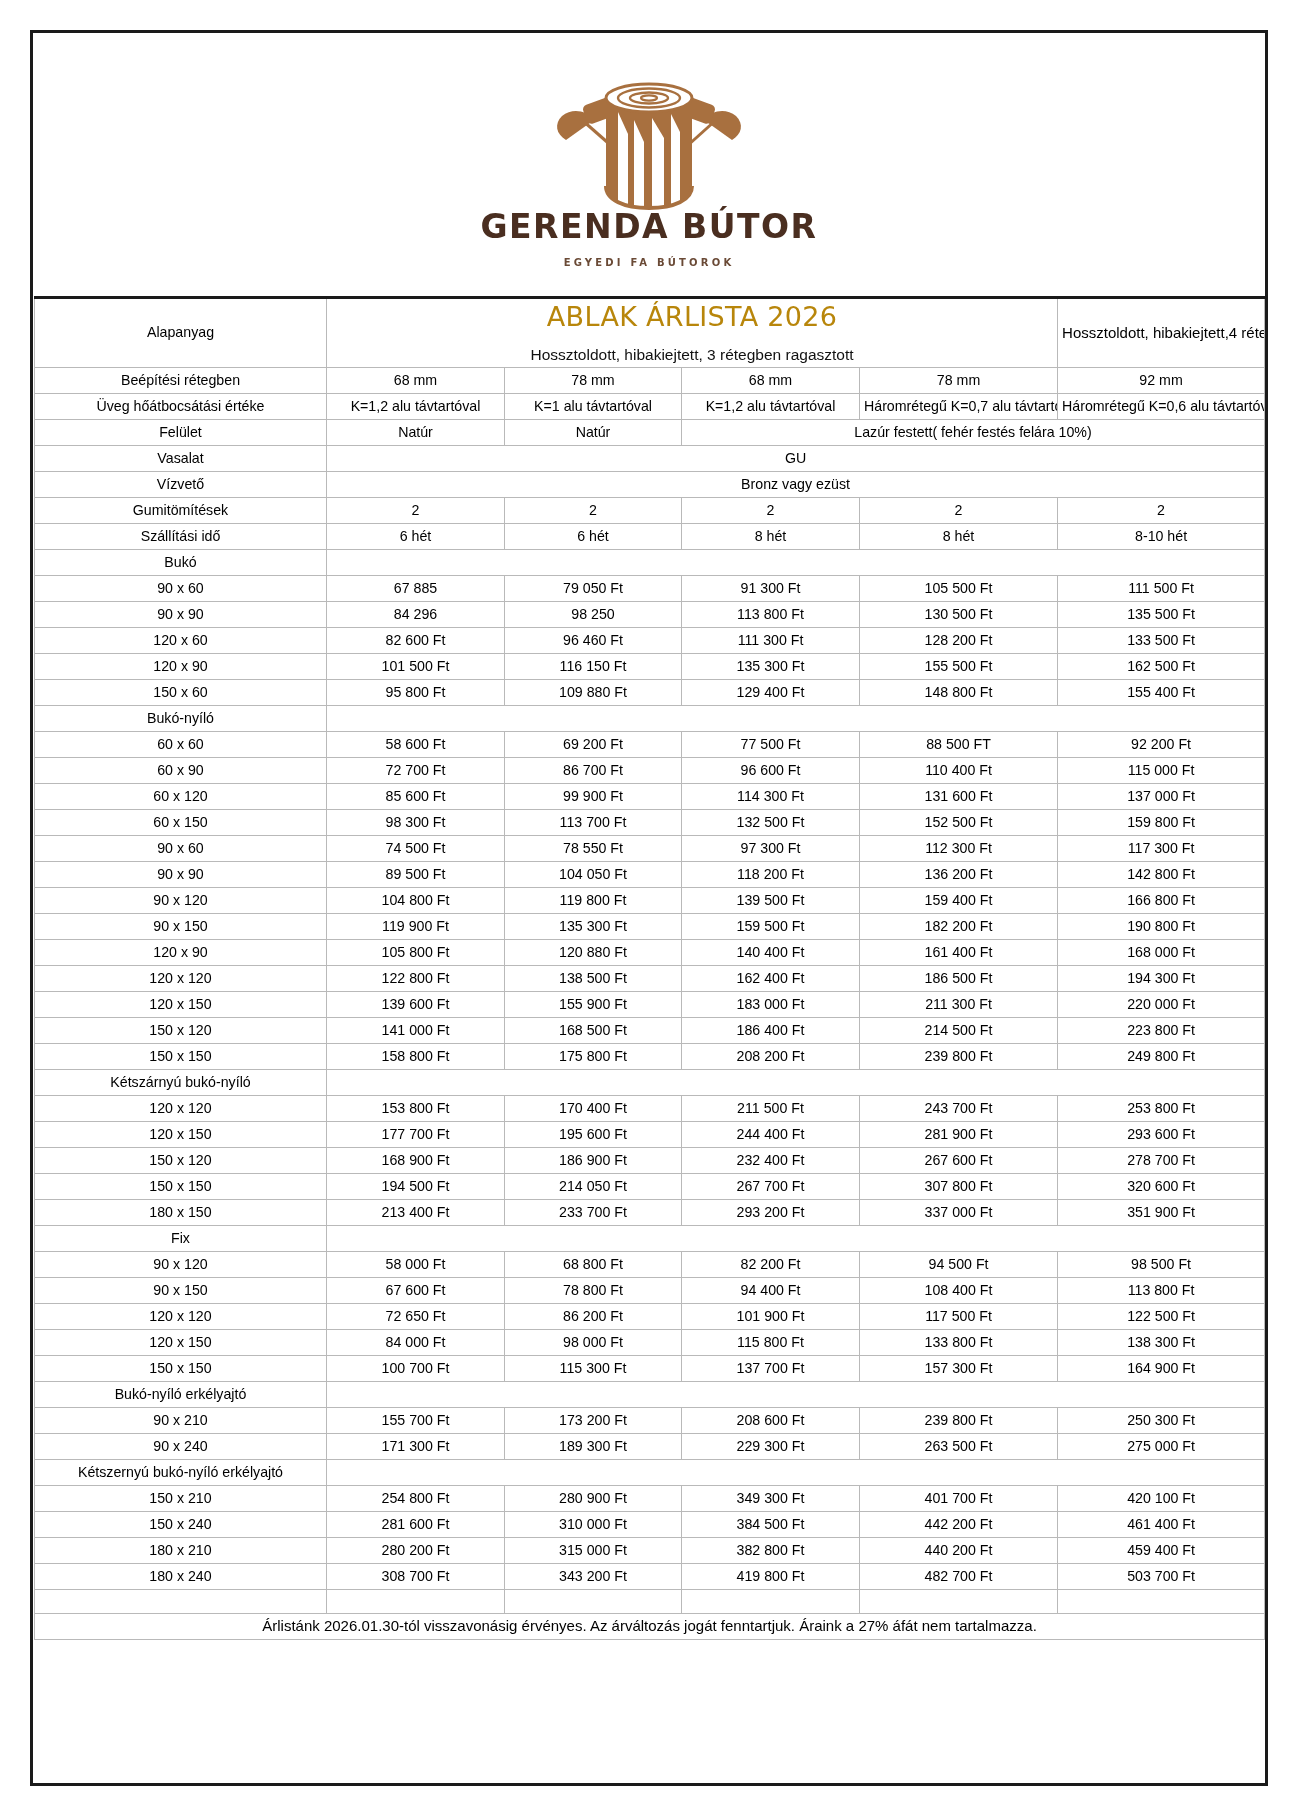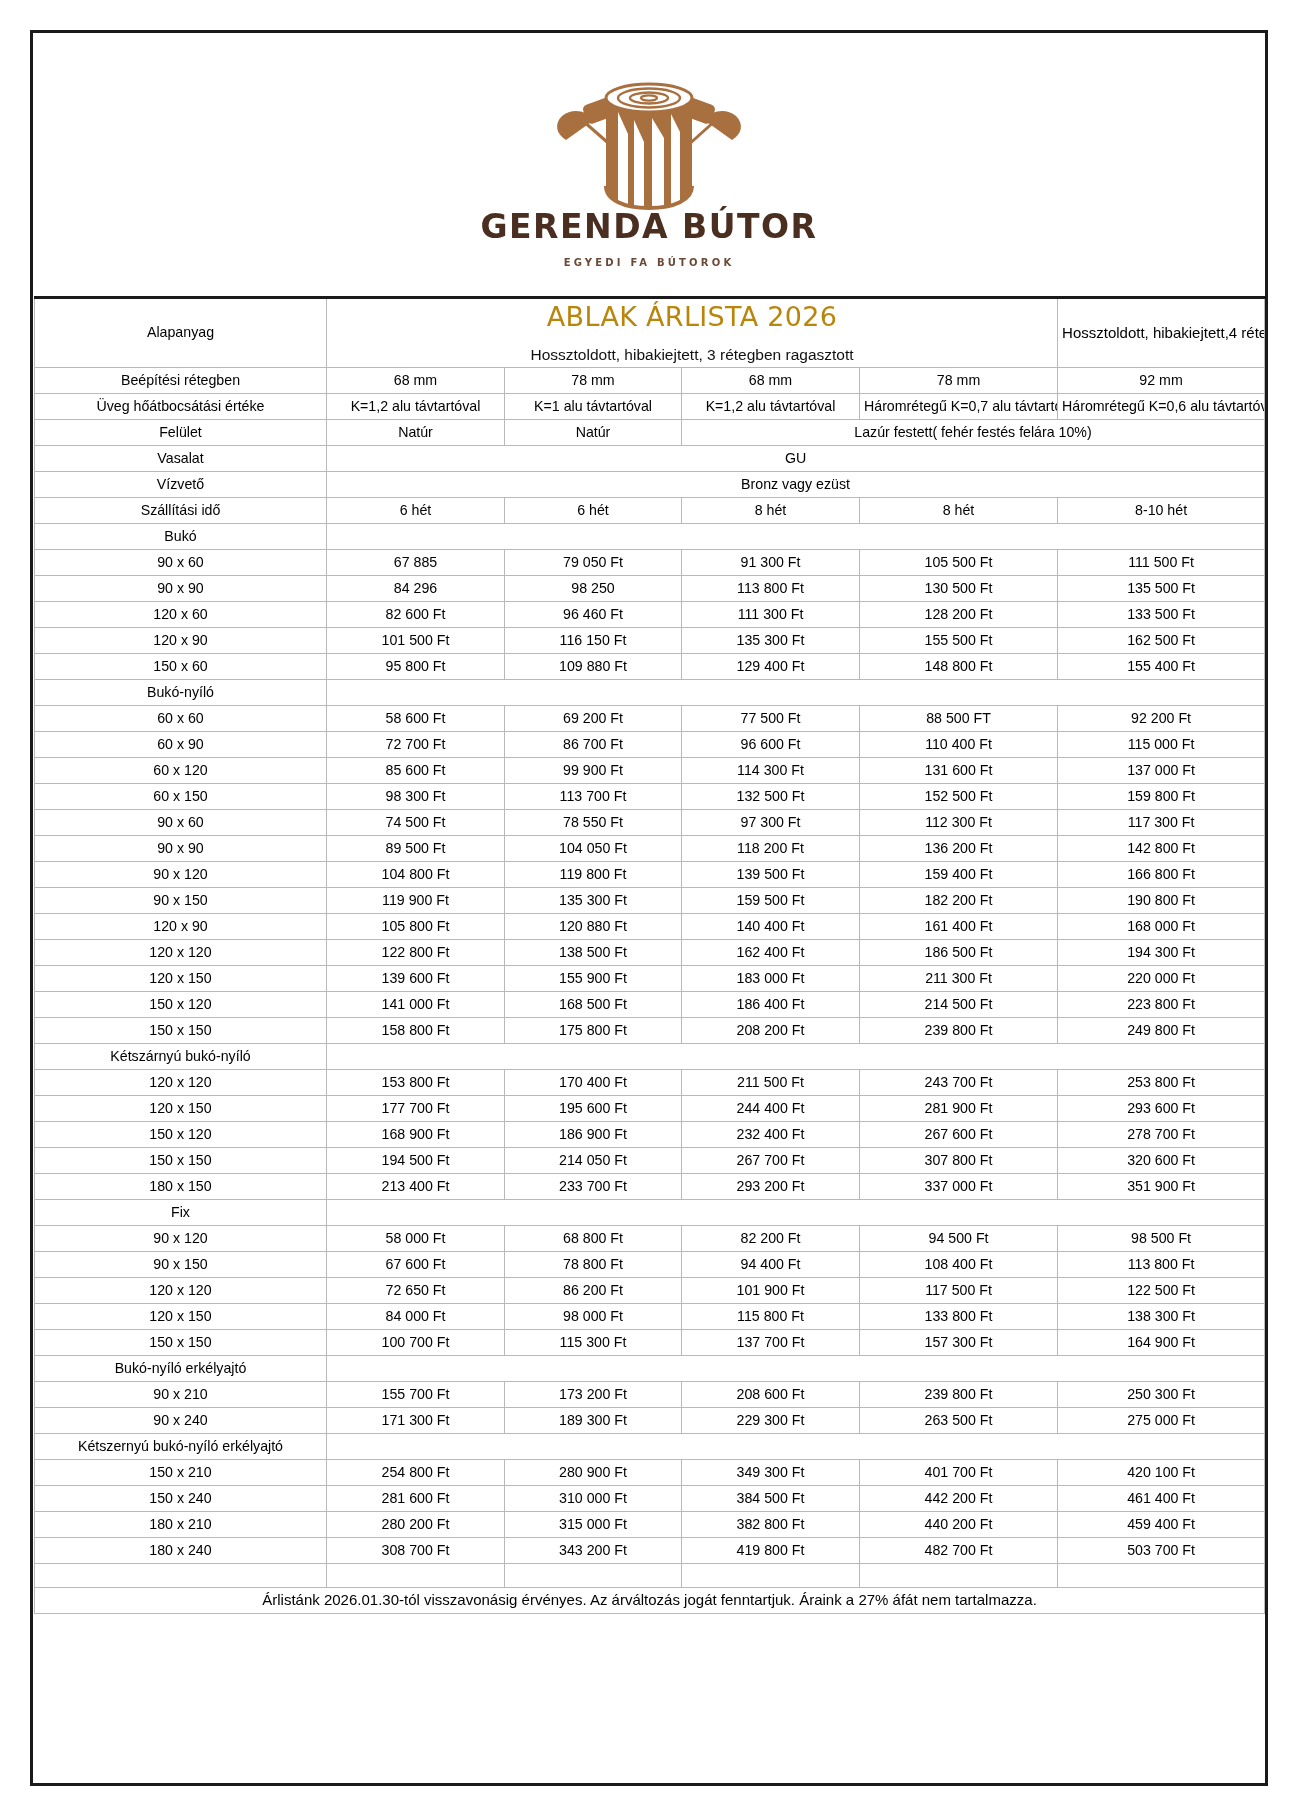--- a/index.html
+++ b/index.html
@@ -249,20 +249,28 @@
         <tr>
           <td>Vasalat</td>
           <td colspan="5">GU</td>
         </tr>
 
         <tr>
           <td>Vízvető</td>
           <td colspan="5">Bronz vagy ezüst</td>
         </tr>
 
+        <tr>
+          <td>Gumitömítések</td>
+          <td>2</td>
+          <td>2</td>
+          <td>2</td>
+          <td>2</td>
+          <td>2</td>
+        </tr>
 
         <tr>
           <td>Szállítási idő</td>
           <td>6 hét</td>
           <td>6 hét</td>
           <td>8 hét</td>
           <td>8 hét</td>
           <td>8-10 hét</td>
         </tr>
 

